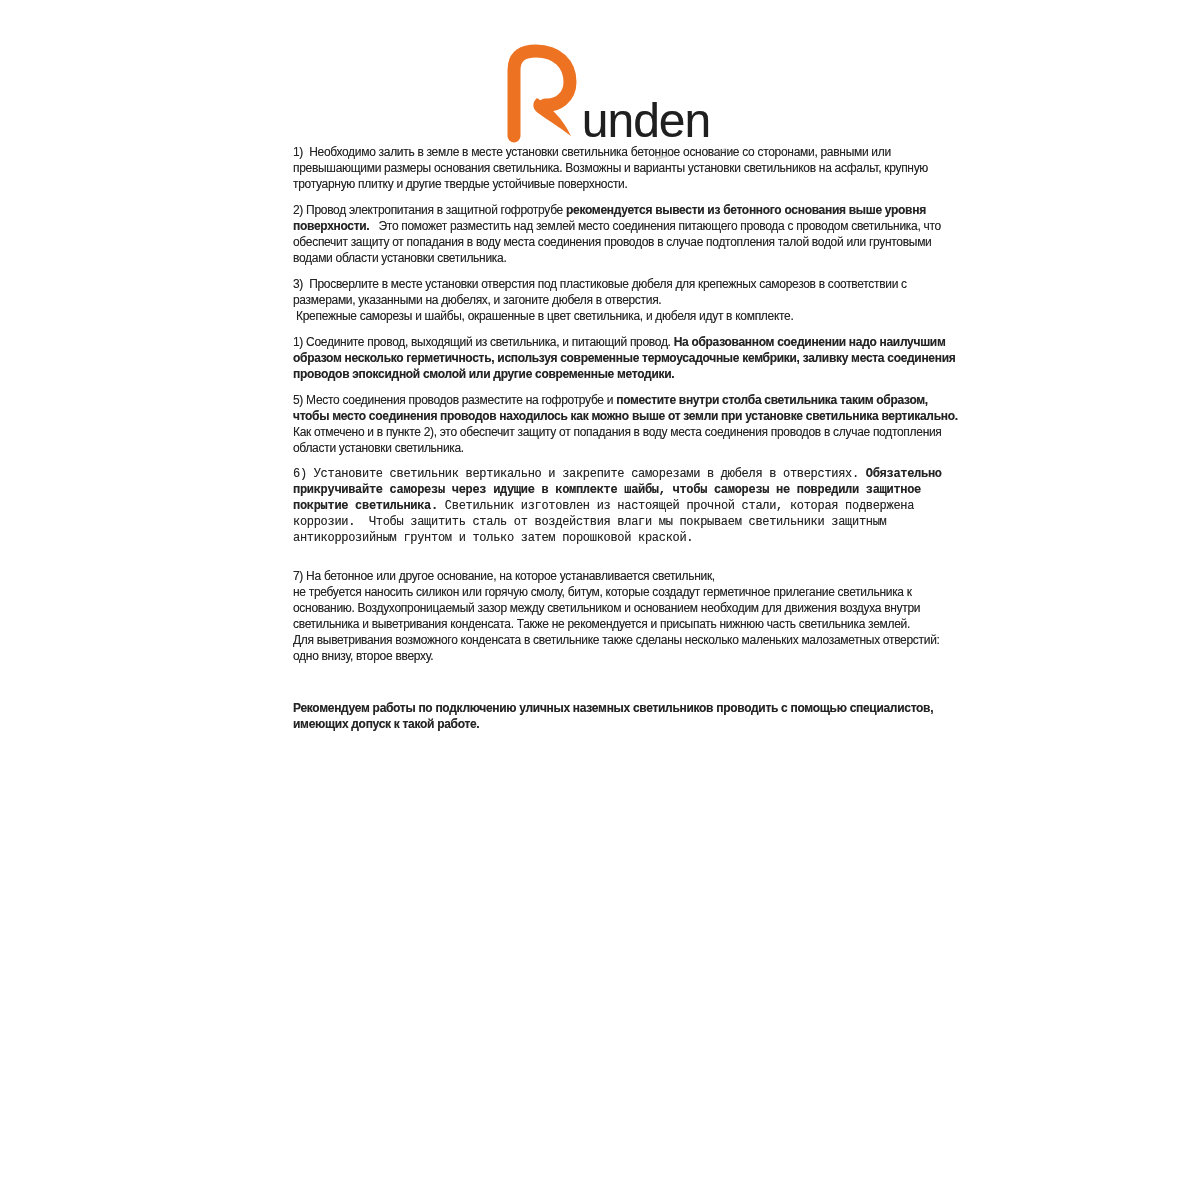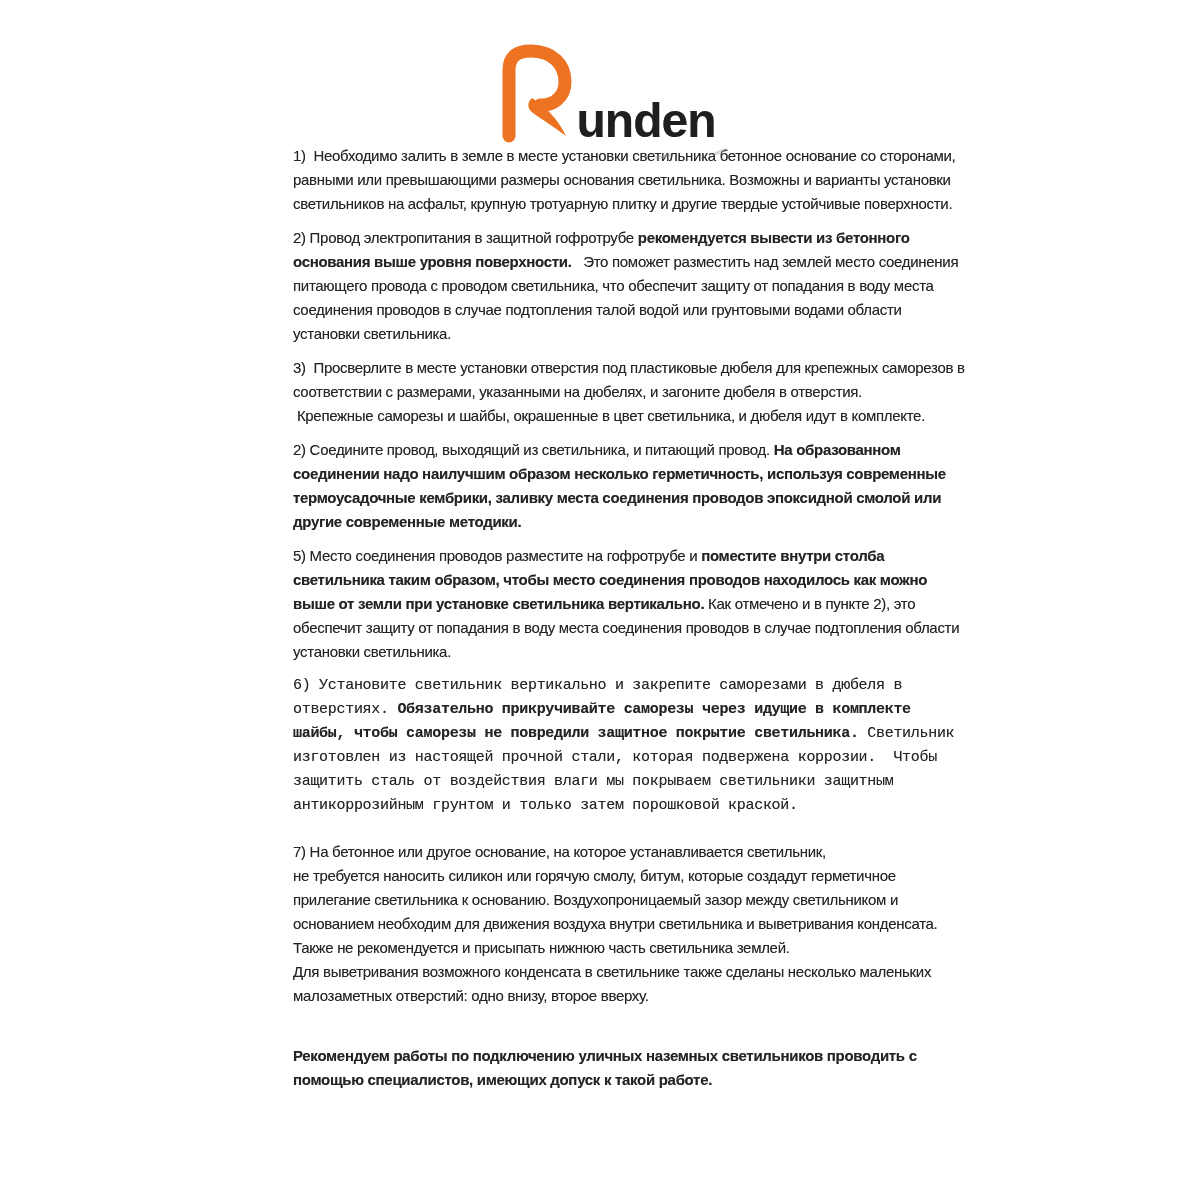--- a/index.html
+++ b/index.html
@@ -26,38 +26,38 @@
     align-items:flex-end;
     justify-content:center;
     margin-top:42px;
     height:102px;
     transform:translateX(-31px);
   }
   .logo-r { display:block; }
   .logo-r svg { display:block; width:74px; height:100px; }
   .wordmark {
     font-size:48px;
-    font-weight:700;
+    font-weight:400;
     letter-spacing:-1px;
     color:#1f1f1f;
     line-height:0.92;
     margin-left:4px;
     margin-bottom:1px;
   }
   .doc-title {
     text-align:center;
     font-weight:700;
     font-size:16px;
     letter-spacing:-0.2px;
     line-height:24px;
     margin:30px 0 14px 0;
   }
   .para {
-    font-size:15px;
-    line-height:24px;
+    font-size:12px;
+    line-height:16px;
     letter-spacing:-0.3px;
     margin:0 16px 10px 0;
     white-space:pre-wrap;
   }
   .para .b { font-weight:700; }
   .para.gap-lg { margin-bottom:22px;font-family:Liberation Mono, monospace; }
   .para.gap-xl { margin-bottom:36px; }
   .artifact {
     position:absolute;
     background:#9a9a9a;
@@ -82,21 +82,21 @@
         </svg>
       </span>
       <span class="wordmark">unden</span>
     </div>
 
 
     <p class="para"><span>1)  Необходимо залить в земле в месте установки светильника бетонное основание со сторонами, равными или превышающими размеры основания светильника. Возможны и варианты установки светильников на асфальт, крупную тротуарную плитку и другие твердые устойчивые поверхности.</span></p>
     <p class="para"><span>2) Провод электропитания в защитной гофротрубе </span><span class="b">рекомендуется вывести из бетонного основания выше уровня поверхности.</span><span>   Это поможет разместить над землей место соединения питающего провода с проводом светильника, что обеспечит защиту от попадания в воду места соединения проводов в случае подтопления талой водой или грунтовыми водами области установки светильника.</span></p>
     <p class="para"><span>3)  Просверлите в месте установки отверстия под пластиковые дюбеля для крепежных саморезов в соответствии с размерами, указанными на дюбелях, и загоните дюбеля в отверстия.
  Крепежные саморезы и шайбы, окрашенные в цвет светильника, и дюбеля идут в комплекте.</span></p>
-    <p class="para"><span>2) Соедините провод, выходящий из светильника, и питающий провод. </span><span class="b">На образованном соединении надо наилучшим образом несколько герметичность, используя современные термоусадочные кембрики, заливку места соединения проводов эпоксидной смолой или другие современные методики.</span></p>
+    <p class="para"><span>1) Соедините провод, выходящий из светильника, и питающий провод. </span><span class="b">На образованном соединении надо наилучшим образом несколько герметичность, используя современные термоусадочные кембрики, заливку места соединения проводов эпоксидной смолой или другие современные методики.</span></p>
     <p class="para"><span>5) Место соединения проводов разместите на гофротрубе и </span><span class="b">поместите внутри столба светильника таким образом, чтобы место соединения проводов находилось как можно выше от земли при установке светильника вертикально.</span><span> Как отмечено и в пункте 2), это обеспечит защиту от попадания в воду места соединения проводов в случае подтопления области установки светильника.</span></p>
     <p class="para gap-lg"><span>6) Установите светильник вертикально и закрепите саморезами в дюбеля в отверстиях. </span><span class="b">Обязательно прикручивайте саморезы через идущие в комплекте шайбы, чтобы саморезы не повредили защитное покрытие светильника.</span><span> Светильник изготовлен из настоящей прочной стали, которая подвержена коррозии.  Чтобы защитить сталь от воздействия влаги мы покрываем светильники защитным антикоррозийным грунтом и только затем порошковой краской.</span></p>
     <p class="para gap-xl"><span>7) На бетонное или другое основание, на которое устанавливается светильник,
 не требуется наносить силикон или горячую смолу, битум, которые создадут герметичное прилегание светильника к основанию. Воздухопроницаемый зазор между светильником и основанием необходим для движения воздуха внутри светильника и выветривания конденсата. Также не рекомендуется и присыпать нижнюю часть светильника землей.
 Для выветривания возможного конденсата в светильнике также сделаны несколько маленьких малозаметных отверстий: одно внизу, второе вверху.</span></p>
     <p class="para"><span class="b">Рекомендуем работы по подключению уличных наземных светильников проводить с помощью специалистов, имеющих допуск к такой работе.</span></p>
 
   </div>
 
   <div class="artifact a1"></div>

